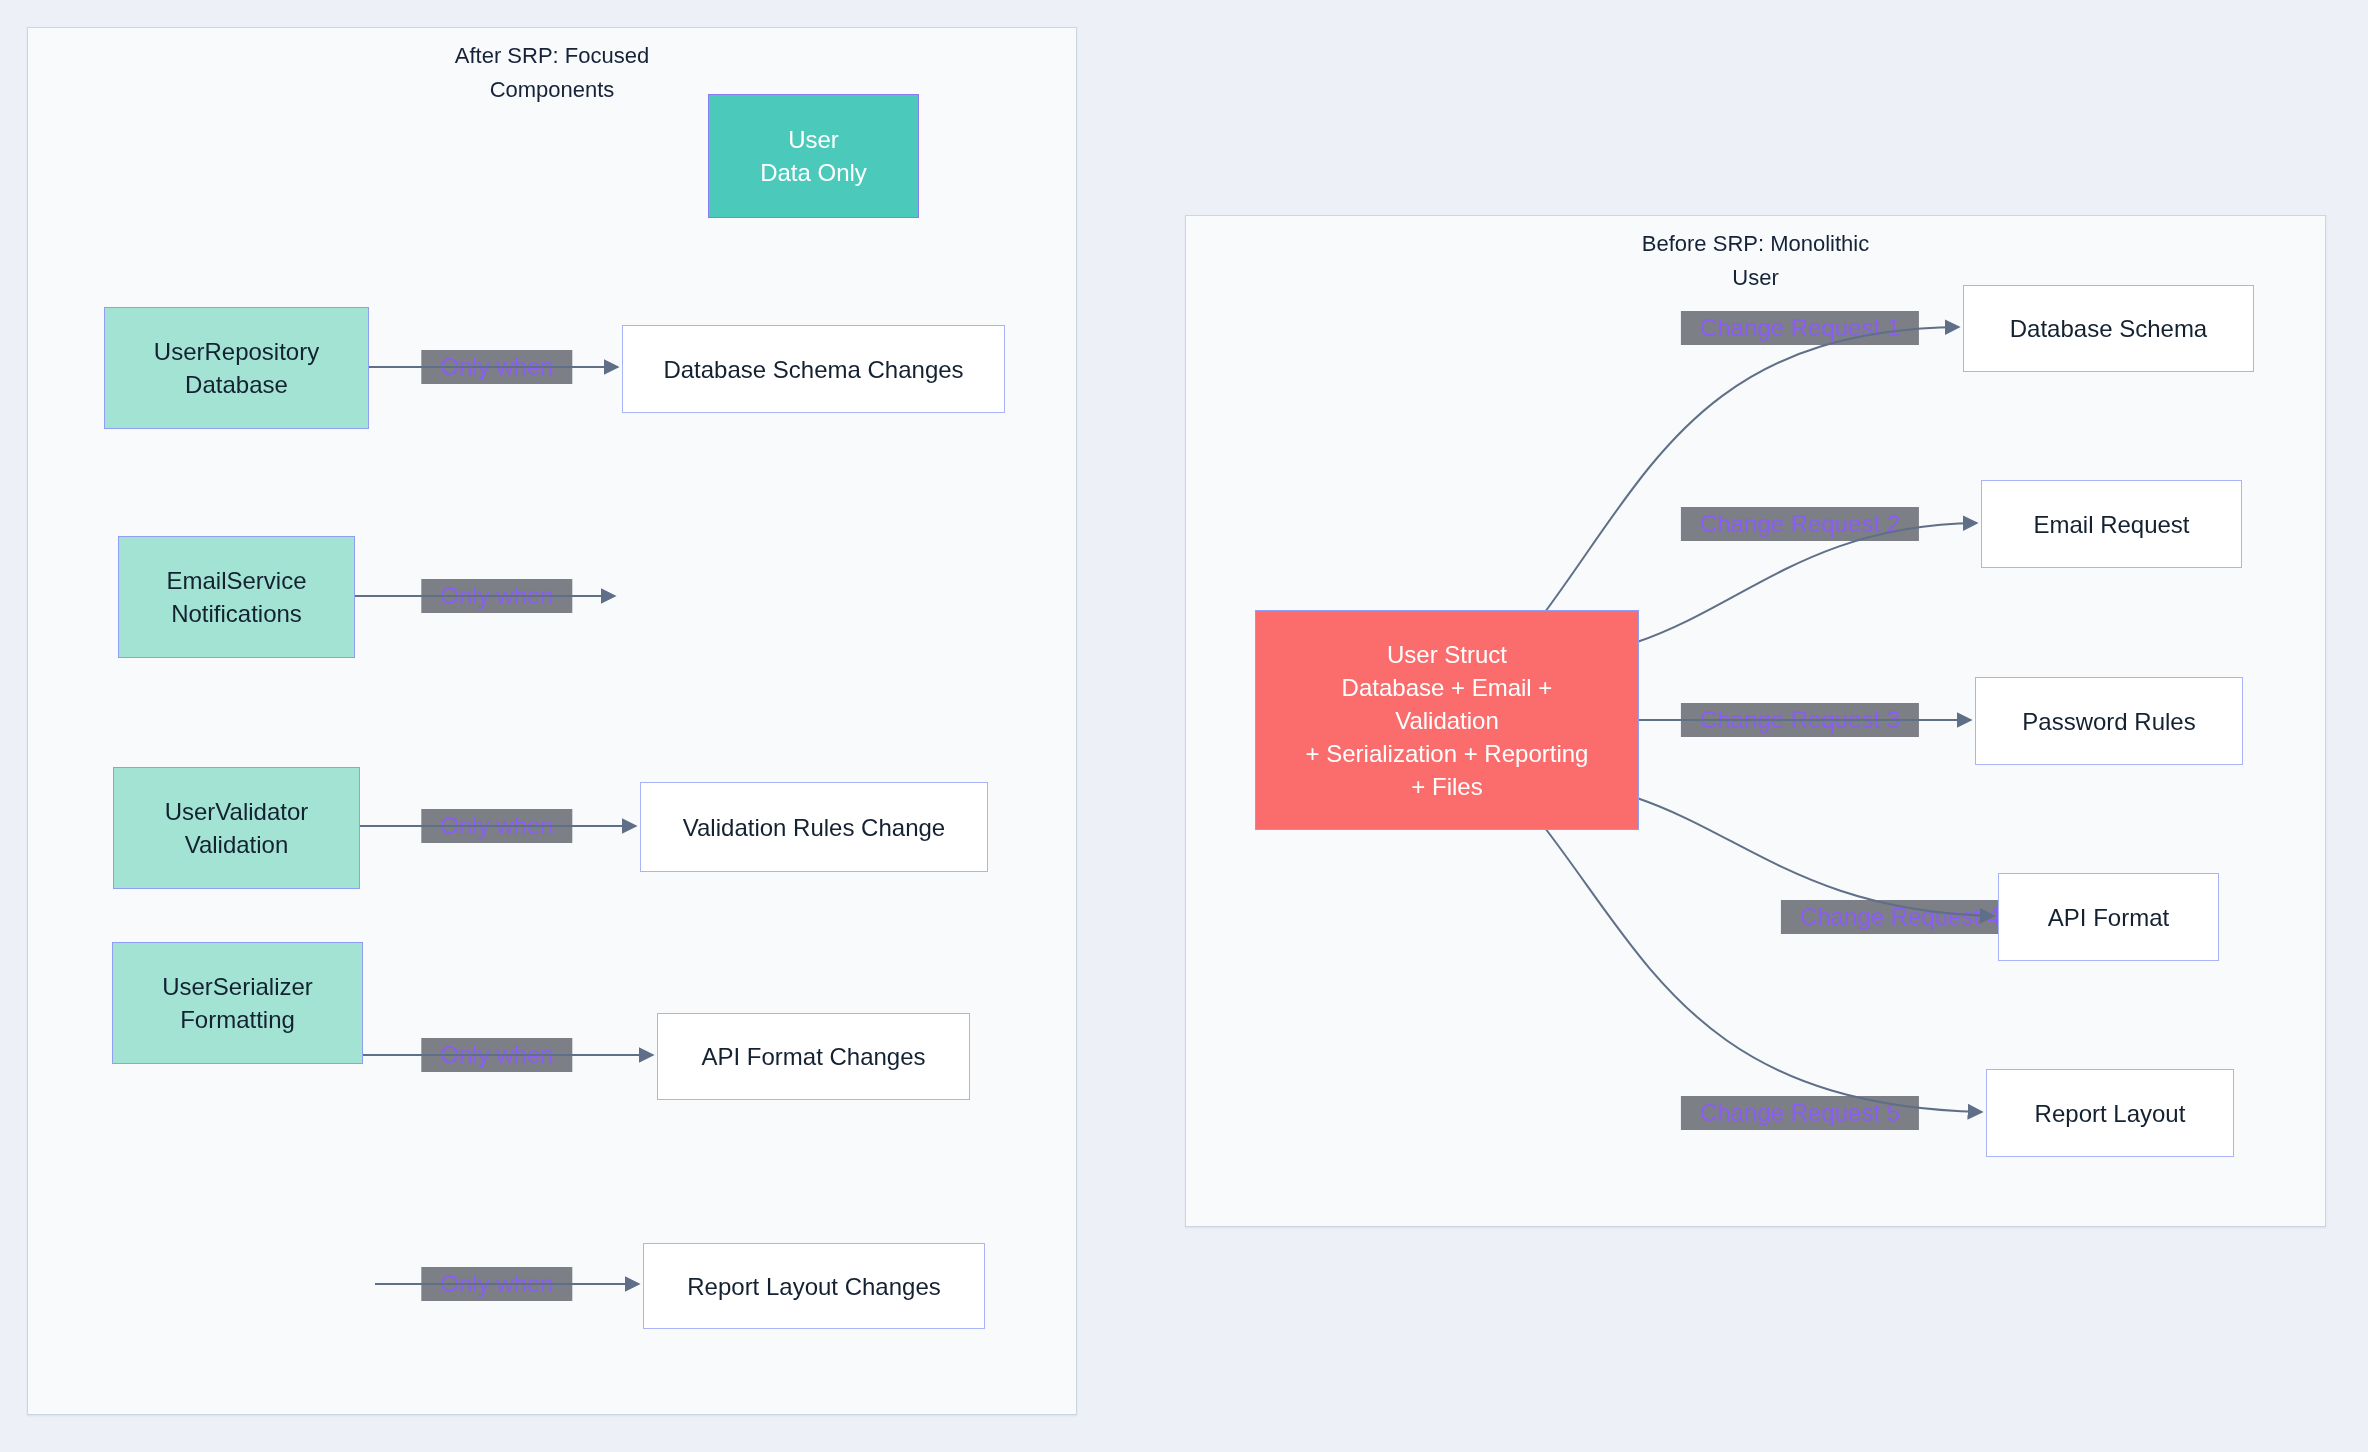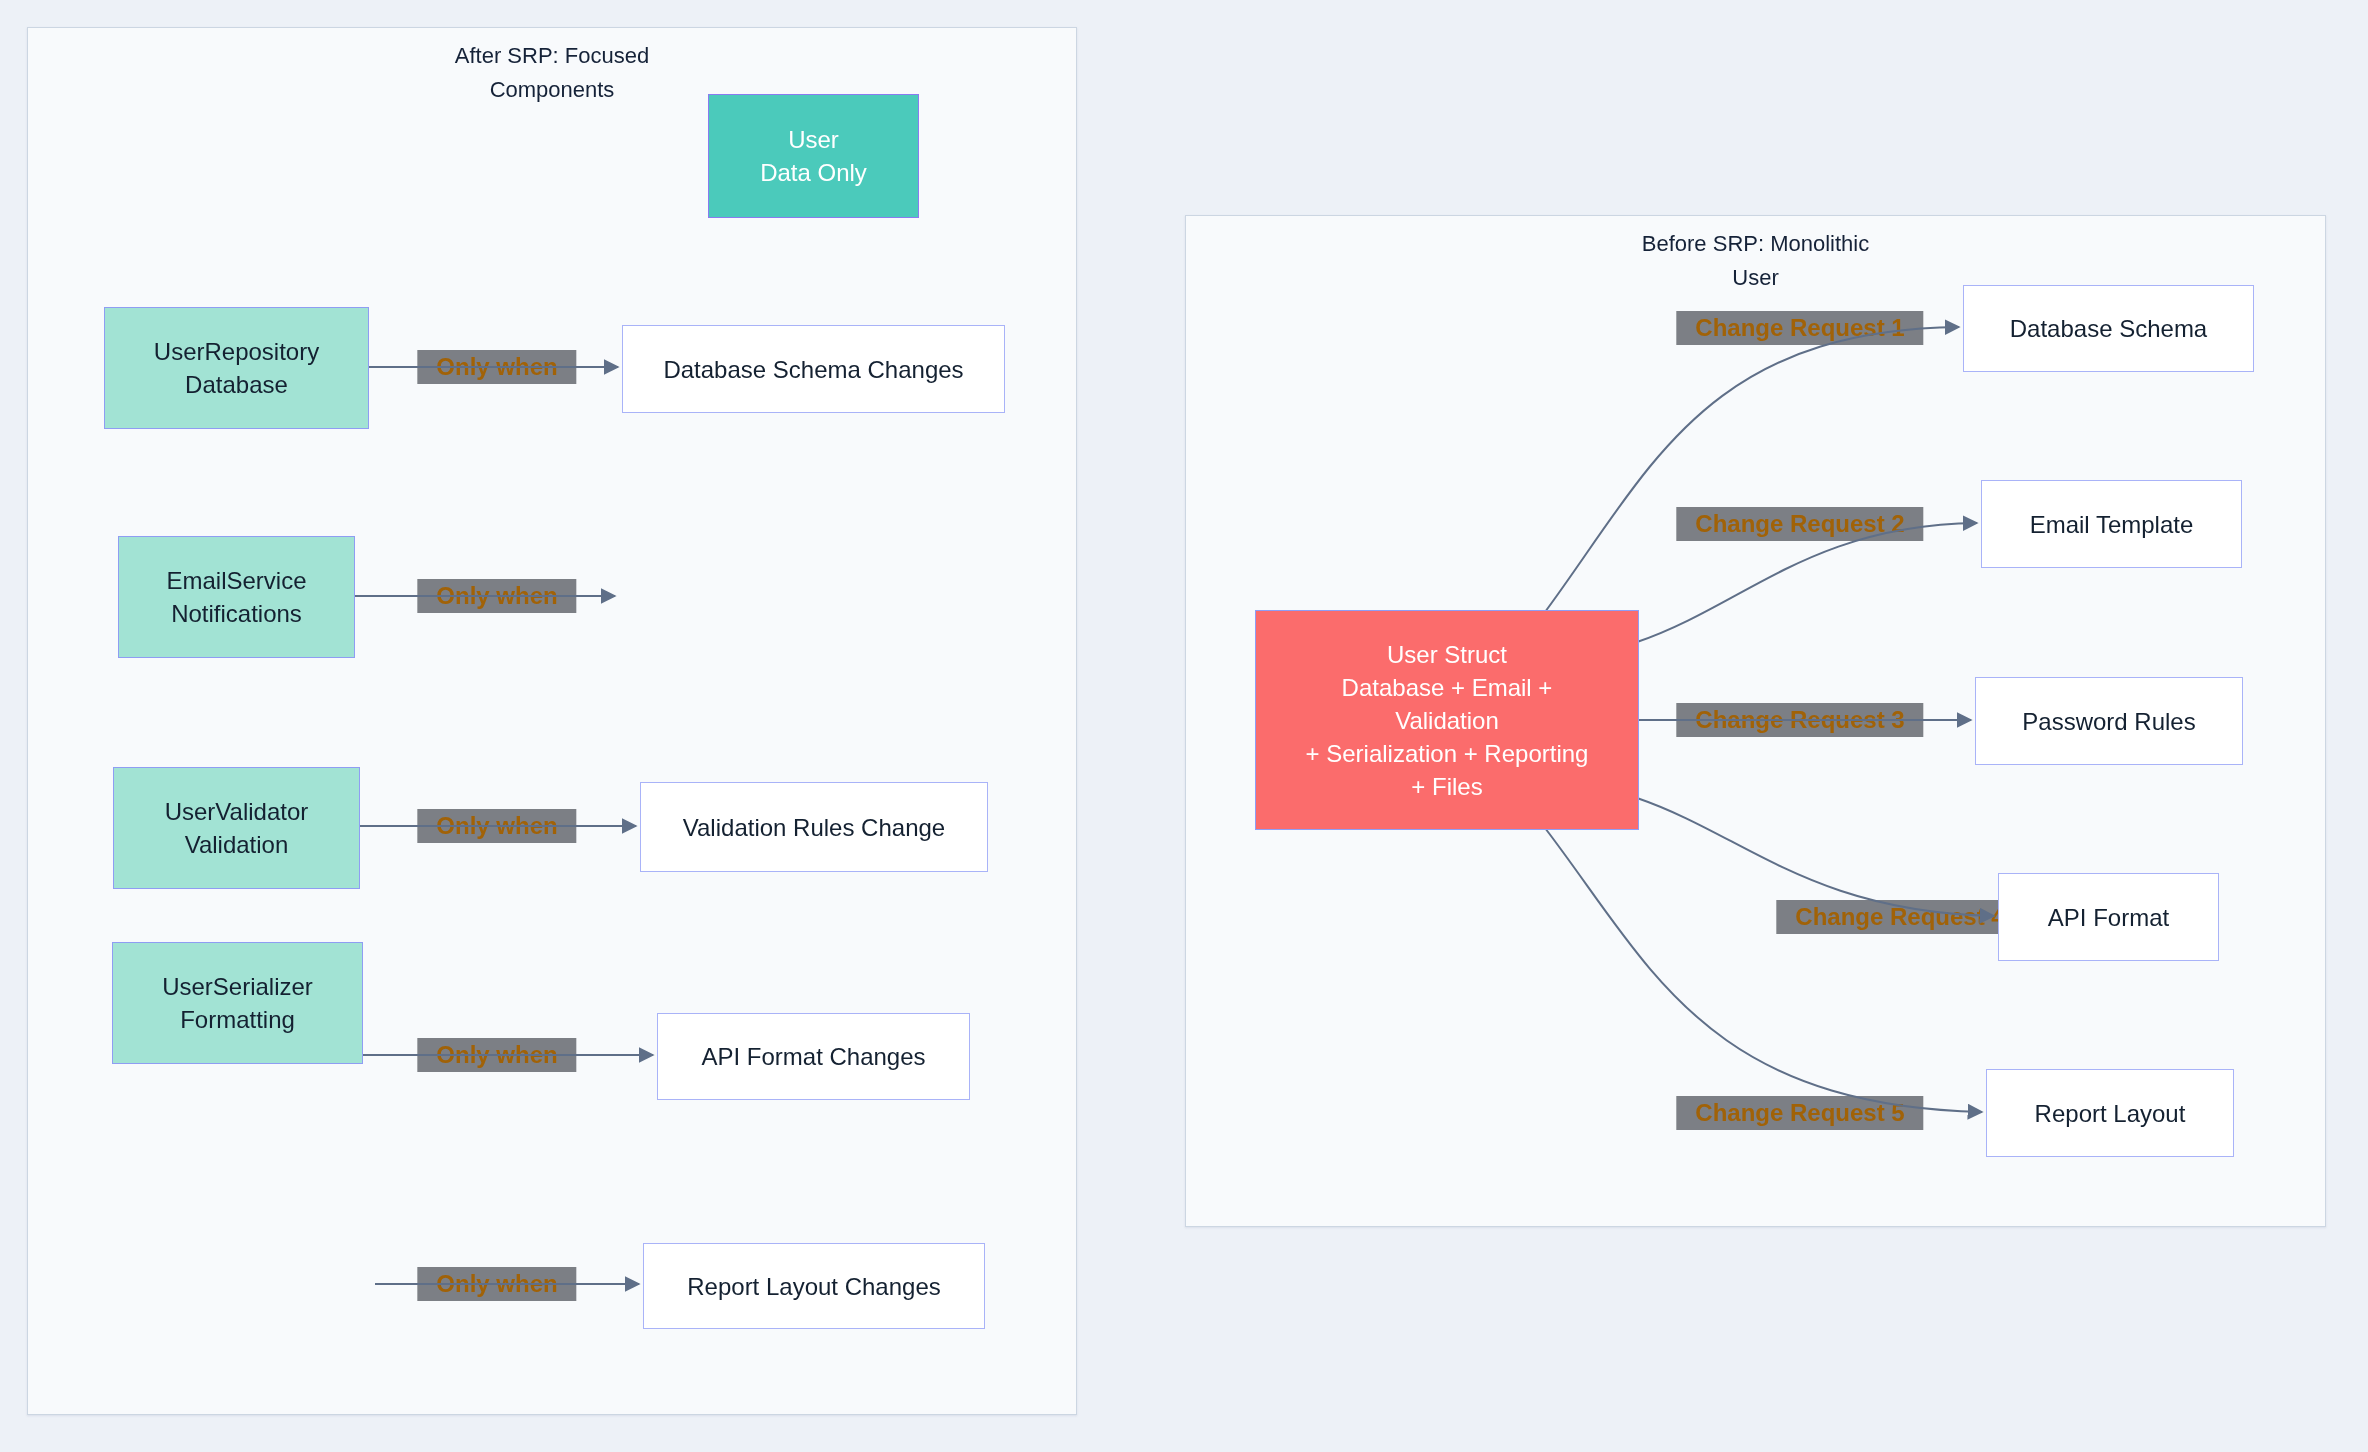--- a/index.html
+++ b/index.html
@@ -27,22 +27,22 @@
     font-size:24px;line-height:33px;z-index:3;
     color:#142131;
   }
   .node.teal{background:#4bcabb;border:1.5px solid #8a7bf0;color:#ffffff;}
   .node.mint{background:#a2e3d4;border:1.5px solid #8f9df3;}
   .node.white{background:#ffffff;border:1.5px solid #a9b3f8;}
   .node.red{background:#fb6c6c;border:1.5px solid #8f9df5;color:#ffffff;}
   .edge-label{
     position:absolute;transform:translate(-50%,-50%);
     background:rgba(96,100,106,0.82);
-    color:#a16207;font-size:24px;line-height:34px;
-    padding:0 19px;white-space:nowrap;z-index:1;font-weight:bold;
+    color:#8b5cf6;font-size:24px;line-height:34px;
+    padding:0 19px;white-space:nowrap;z-index:1;
   }
   #edges{position:absolute;left:0;top:0;z-index:2;pointer-events:none;}
 </style>
 </head>
 <body>
 
 <div id="canvas">
 
   <div class="panel" style="left:27px;top:27px;width:1048px;height:1386px">
     <div class="panel-title">After SRP: Focused
@@ -108,18 +108,18 @@
 
   <div class="node white" style="left:643px;top:1243px;width:340px;height:84px">Report Layout Changes</div>
 
   <div class="node red" style="left:1255px;top:610px;width:382px;height:218px">User Struct
 Database + Email +
 Validation
 + Serialization + Reporting
 + Files</div>
 
   <div class="node white" style="left:1963px;top:285px;width:289px;height:85px">Database Schema</div>
-  <div class="node white" style="left:1981px;top:480px;width:259px;height:86px">Email Template</div>
+  <div class="node white" style="left:1981px;top:480px;width:259px;height:86px">Email Request</div>
   <div class="node white" style="left:1975px;top:677px;width:266px;height:86px">Password Rules</div>
   <div class="node white" style="left:1998px;top:873px;width:219px;height:86px">API Format</div>
   <div class="node white" style="left:1986px;top:1069px;width:246px;height:86px">Report Layout</div>
 
 </div>
 
 </body></html>

